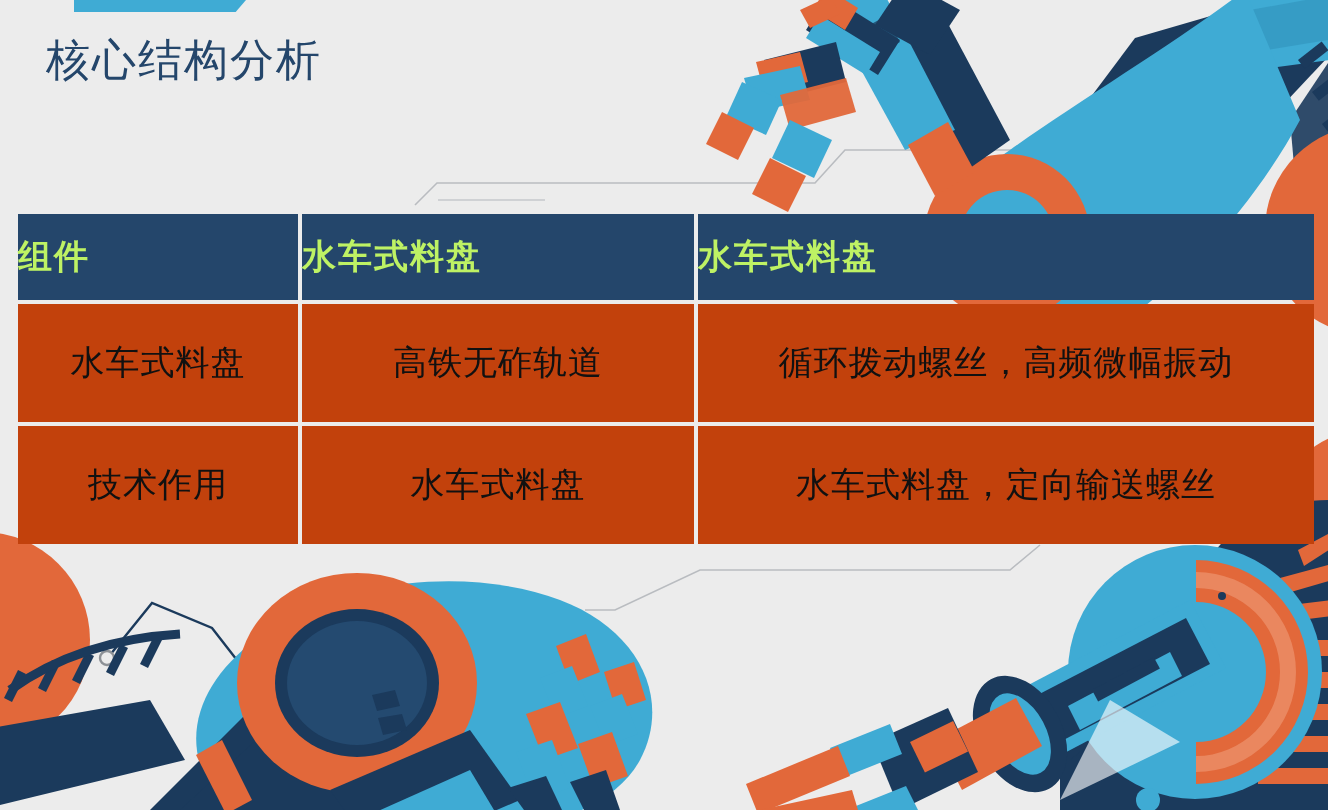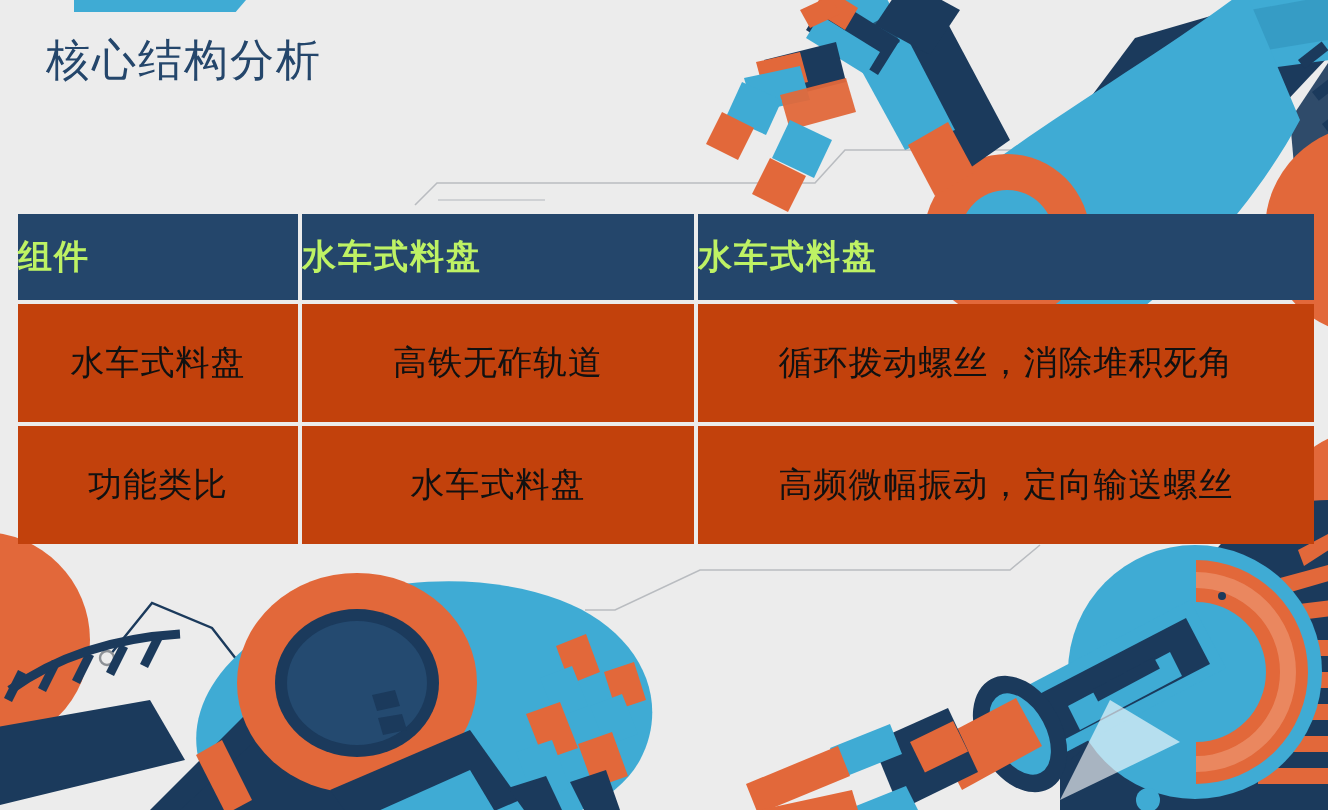--- a/index.html
+++ b/index.html
@@ -291,21 +291,21 @@
     <tr>
       <th>组件</th>
       <th>水车式料盘</th>
       <th>水车式料盘</th>
     </tr>
   </thead>
   <tbody>
     <tr>
       <td>水车式料盘</td>
       <td>高铁无砟轨道</td>
-      <td>循环拨动螺丝，消除堆积死角</td>
+      <td>循环拨动螺丝，高频微幅振动</td>
     </tr>
     <tr>
-      <td>功能类比</td>
+      <td>技术作用</td>
       <td>水车式料盘</td>
-      <td>高频微幅振动，定向输送螺丝</td>
+      <td>水车式料盘，定向输送螺丝</td>
     </tr>
   </tbody>
 </table>
 
 </body></html>

